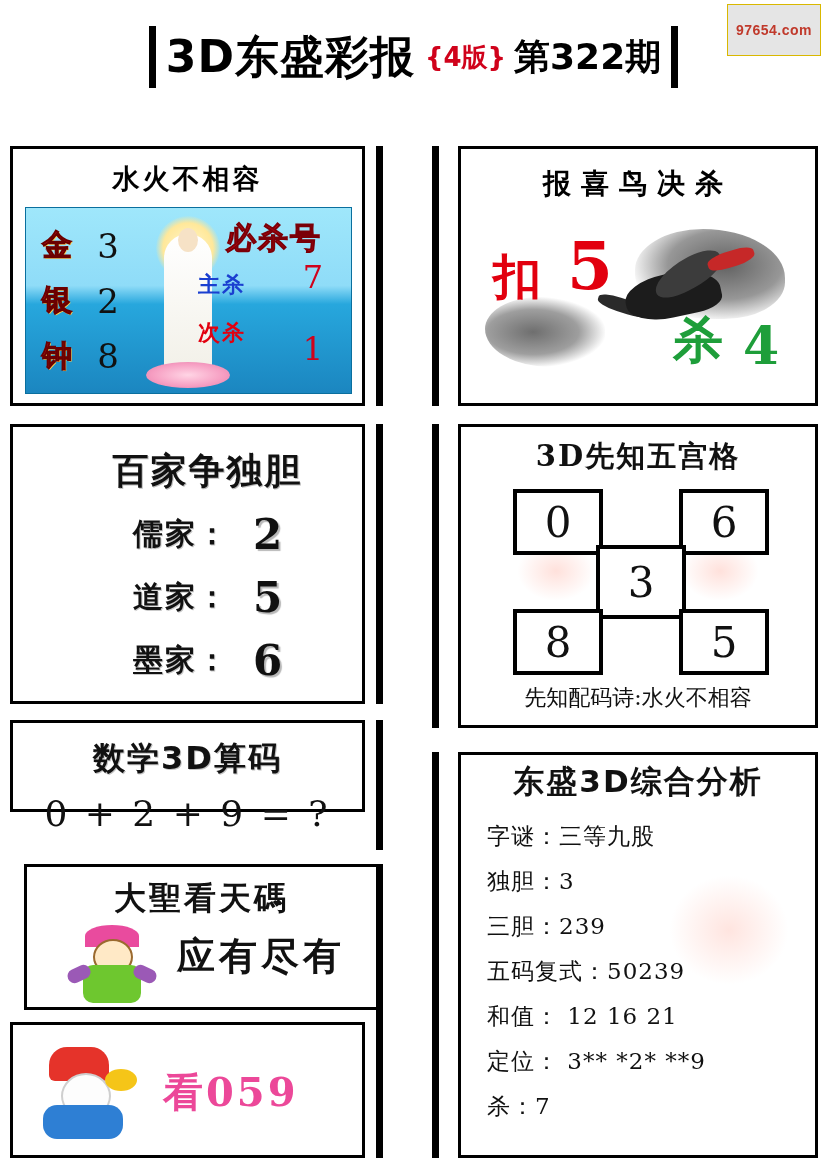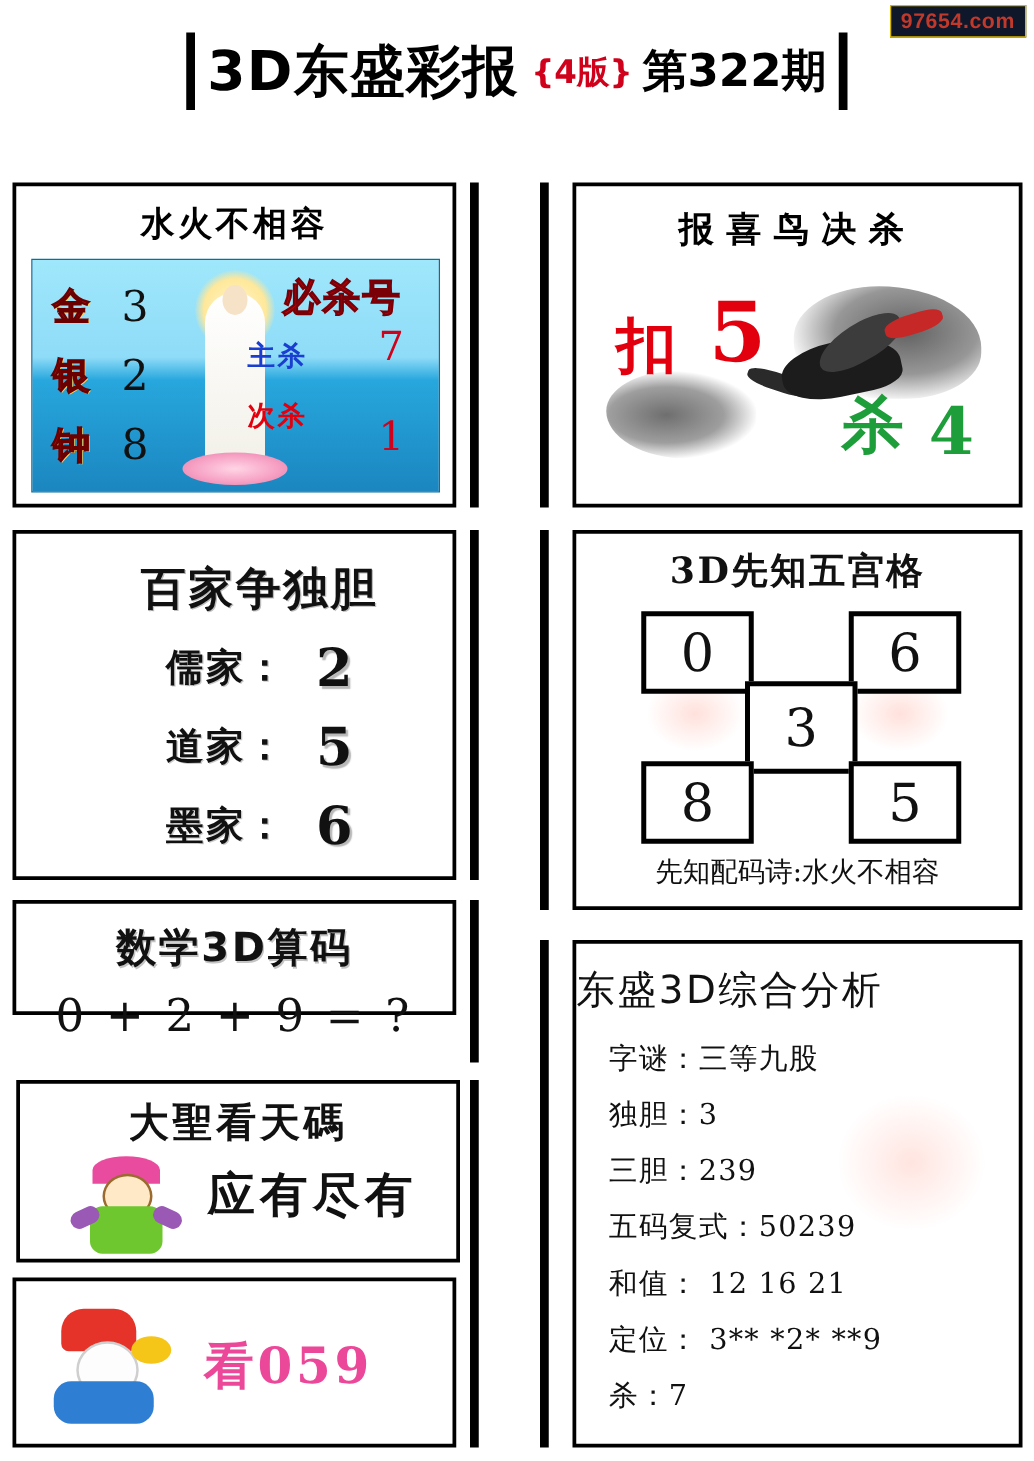--- a/index.html
+++ b/index.html
@@ -5,25 +5,25 @@
   html,body{margin:0;padding:0;}
   body{
     width:827px;height:1169px;
     background:#ffffff;
     font-family:"DejaVu Sans","Liberation Sans",sans-serif;
     position:relative;
     overflow:hidden;
   }
   .watermark{
     position:absolute;top:4px;right:6px;
-    background:#0f172a;
+    background:#e5e5e5;
     color:#c0392b;
-    font-size:17px;
+    font-size:14px;
     font-weight:bold;
-    padding:2px 8px;
+    padding:17px 8px;
     border:1px solid #d9b800;
     font-family:"Liberation Sans",sans-serif;
     letter-spacing:0.5px;
   }
   
   .header{
     position:absolute;top:18px;left:0;width:827px;height:78px;
     display:flex;align-items:center;justify-content:center;
   }
   .hdr-rule{
@@ -168,41 +168,41 @@
     position:absolute;left:0;right:0;top:256px;text-align:center;font-size:22px;color:#111;
     font-family:"DejaVu Serif","Liberation Serif",serif;
   }
   
   #p5{left:10px;top:720px;width:355px;height:92px;}
   .p5-title{text-align:center;font-size:32px;font-weight:bold;margin-top:14px;letter-spacing:2px;
     color:#111;text-shadow:1px 1px 0 #c4c4c4;}
   .p5-eq{text-align:center;font-size:36px;margin-top:12px;color:#111;
     font-family:"DejaVu Serif","Liberation Serif",serif;letter-spacing:3px;}
   
-  #p6{left:13px;top:864px;width:355px;height:146px;}
+  #p6{left:24px;top:864px;width:355px;height:146px;}
   .p6-title{text-align:center;font-size:32px;font-weight:bold;margin-top:10px;letter-spacing:3px;color:#111;}
   .monkey{position:absolute;left:40px;top:58px;width:90px;height:80px;}
   .mk-hat{position:absolute;left:18px;top:0;width:54px;height:22px;border-radius:50% 50% 0 0;background:#e94b9e;}
   .mk-face{position:absolute;left:26px;top:14px;width:36px;height:32px;border-radius:50%;background:#ffe9c6;border:2px solid #9b6a2f;}
   .mk-body{position:absolute;left:16px;top:40px;width:58px;height:38px;border-radius:10px;background:#6ec72f;}
   .mk-armL{position:absolute;left:0;top:42px;width:24px;height:14px;border-radius:8px;background:#9b59b6;transform:rotate(-25deg);}
   .mk-armR{position:absolute;left:66px;top:42px;width:24px;height:14px;border-radius:8px;background:#9b59b6;transform:rotate(25deg);}
   .p6-text{position:absolute;left:150px;top:64px;font-size:38px;font-weight:bold;color:#111;letter-spacing:4px;}
   
   #p7{left:10px;top:1022px;width:355px;height:136px;}
   .fig2{position:absolute;left:22px;top:18px;width:110px;height:100px;}
   .f2-red{position:absolute;left:14px;top:4px;width:60px;height:34px;border-radius:18px 18px 6px 6px;background:#e5332a;}
   .f2-white{position:absolute;left:26px;top:30px;width:46px;height:42px;border-radius:50%;background:#fdfdfd;border:2px solid #cfcfcf;}
   .f2-blue{position:absolute;left:8px;top:62px;width:80px;height:34px;border-radius:14px;background:#2e7fd4;}
   .f2-yellow{position:absolute;left:70px;top:26px;width:32px;height:22px;border-radius:50%;background:#f5c518;}
   .p7-text{position:absolute;left:150px;top:40px;font-size:40px;font-weight:bold;color:#ec4899;letter-spacing:3px;
     font-family:"DejaVu Serif","Liberation Serif",serif;}
   
   #p8{left:458px;top:752px;width:360px;height:406px;}
-  .p8-title{font-size:31px;font-weight:normal;margin-top:16px;letter-spacing:2px;color:#111;}
+  .p8-title{text-align:center;font-size:31px;font-weight:bold;margin-top:6px;letter-spacing:2px;color:#111;}
   .p8-list{margin:18px 0 0 26px;}
   .p8-item{font-size:23px;color:#111;margin-bottom:14px;letter-spacing:1px;
     font-family:"DejaVu Serif","Liberation Serif",serif;}
   .p8-blush{position:absolute;right:26px;top:120px;width:120px;height:110px;border-radius:50%;
     background:radial-gradient(ellipse,rgba(255,196,185,.45),rgba(255,196,185,0) 70%);}
   
   .sep{position:absolute;background:#000;width:7px;}
 </style>
 </head>
 <body>

